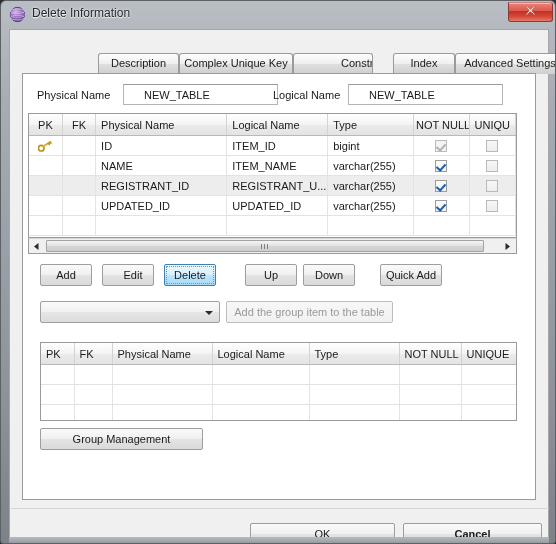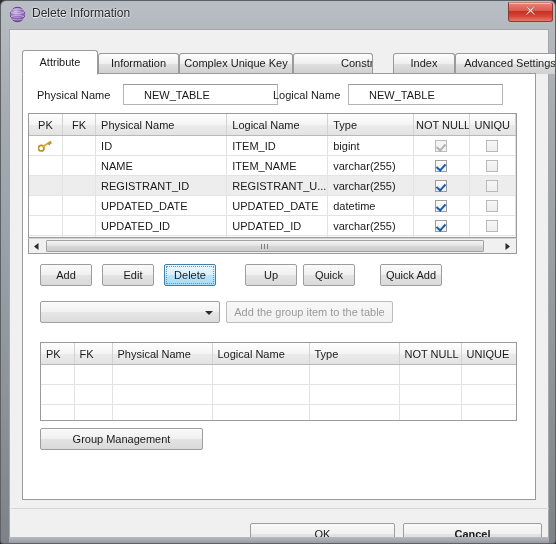--- a/index.html
+++ b/index.html
@@ -384,22 +384,21 @@
           <path d="M1.5 1 L5.5 4.6 L9.5 1 L10 1.6 L6.6 5.5 L10 9.4 L9.5 10 L5.5 6.4 L1.5 10 L1 9.4 L4.4 5.5 L1 1.6 Z" fill="#ffffff" stroke="#a02a1c" stroke-width="0.4"></path>
         </svg>
       </span>
     </div>
   </div>
 
   <div id="client">
 
     <div id="tabstrip">
 
-    <div class="tab active" style="left: 0px; width: 76px;">Attribute</div>
-        <div class="tab" style="left: 76px; width: 81px;">Information</div>
+        <div class="tab" style="left: 76px; width: 81px;">Description</div>
         <div class="tab" style="left: 157px; width: 114px;">Complex Unique Key</div>
         <div class="tab" style="left: 271px; width: 80px; padding-left: 47px;">Constraint/Option</div>
         <div class="tab" style="left: 371px; width: 62px;">Index</div>
         <div class="tab" style="left: 433px; width: 110px;">Advanced Settings</div>
       </div>
 
     <div id="tabpage">
 
       <span class="field-label" style="left:14px; top:15px;">Physical Name</span>
       <input class="textbox" type="text" style="left: 100px; top: 10px; width: 155px;" value="NEW_TABLE">
@@ -458,29 +457,20 @@
                 <td class="c"></td>
                 <td>REGISTRANT_ID</td>
                 <td>REGISTRANT_U...</td>
                 <td>varchar(255)</td>
                 <td class="c"><span class="cb checked"></span></td>
                 <td class="c"><span class="cb empty"></span></td>
               </tr>
               <tr class="">
                 <td class="c"></td>
                 <td class="c"></td>
-                <td>UPDATED_DATE</td>
-                <td>UPDATED_DATE</td>
-                <td>datetime</td>
-                <td class="c"><span class="cb checked"></span></td>
-                <td class="c"><span class="cb empty"></span></td>
-              </tr>
-              <tr class="">
-                <td class="c"></td>
-                <td class="c"></td>
                 <td>UPDATED_ID</td>
                 <td>UPDATED_ID</td>
                 <td>varchar(255)</td>
                 <td class="c"><span class="cb checked"></span></td>
                 <td class="c"><span class="cb empty"></span></td>
               </tr>
               <tr class="">
                 <td class="c"></td>
                 <td class="c"></td>
                 <td></td>
@@ -511,21 +501,21 @@
               <i></i>
             </span>
         </div>
       </div>
 
       <div id="actionbar" style="position:absolute; left:17px; top:190px; width:460px; height:22px;">
           <button class="btn" style="left: 0px; top: 0px; width: 52px;"><span style="position: relative; z-index: 2;">Add</span></button>
           <button class="btn" style="left: 62px; top: 0px; width: 52px;"><span style="position: relative; z-index: 2; margin-left: 10px;">Edit</span></button>
           <button class="btn focused" style="left: 124px; top: 0px; width: 52px;"><span style="position: relative; z-index: 2;">Delete</span><span class="inner"></span></button>
           <button class="btn" style="left: 205px; top: 0px; width: 52px;"><span style="position: relative; z-index: 2;">Up</span></button>
-          <button class="btn" style="left: 263px; top: 0px; width: 52px;"><span style="position: relative; z-index: 2;">Quick</span></button>
+          <button class="btn" style="left: 263px; top: 0px; width: 52px;"><span style="position: relative; z-index: 2;">Down</span></button>
           <button class="btn" style="left: 340px; top: 0px; width: 62px;"><span style="position: relative; z-index: 2;">Quick Add</span></button>
         </div>
 
       <div id="combo" style="left:17px; top:227px; width:180px;">
         <span class="val"></span>
         <span class="arrow"></span>
       </div>
       <button class="btn disabled" style="left:203px; top:227px; width:167px;">Add the group item to the table</button>
 
       <div class="grid" style="left:17px; top:268px; width:477px; height:79px;">

